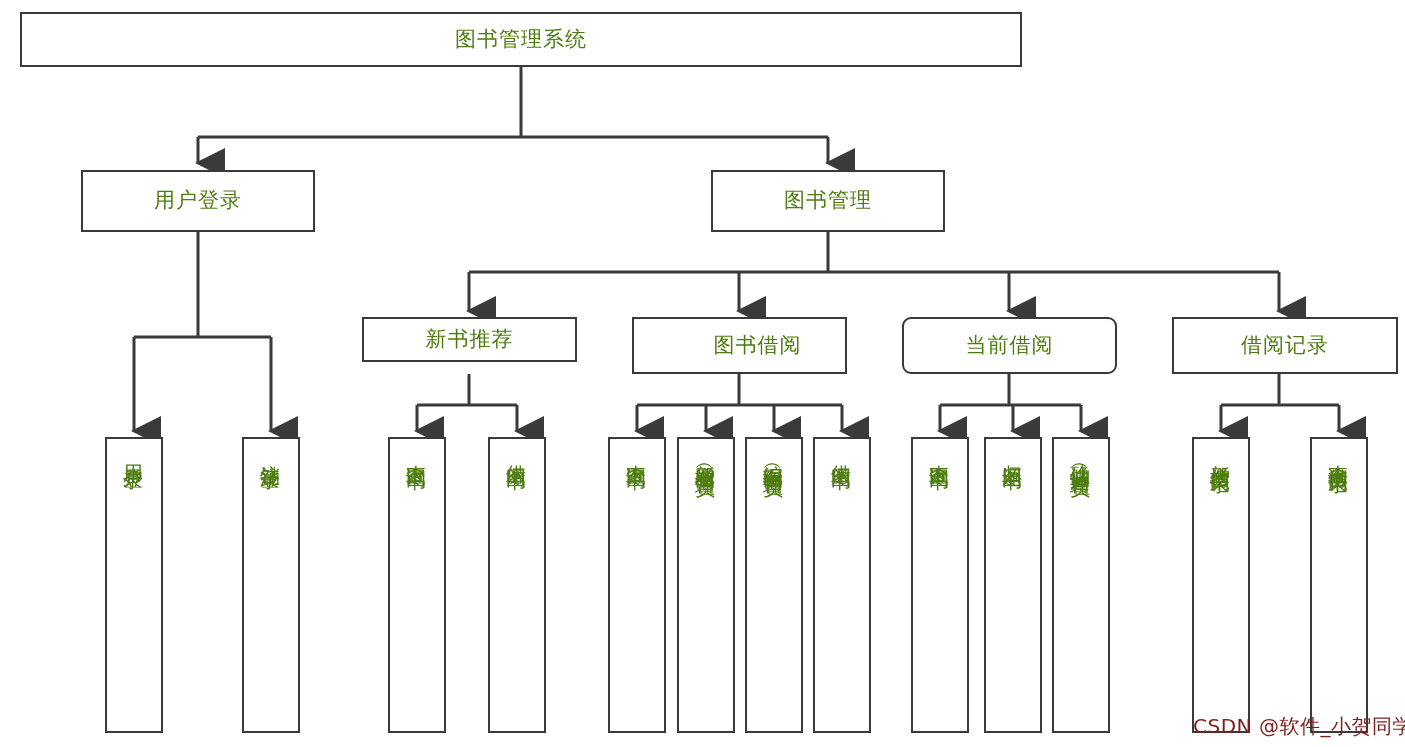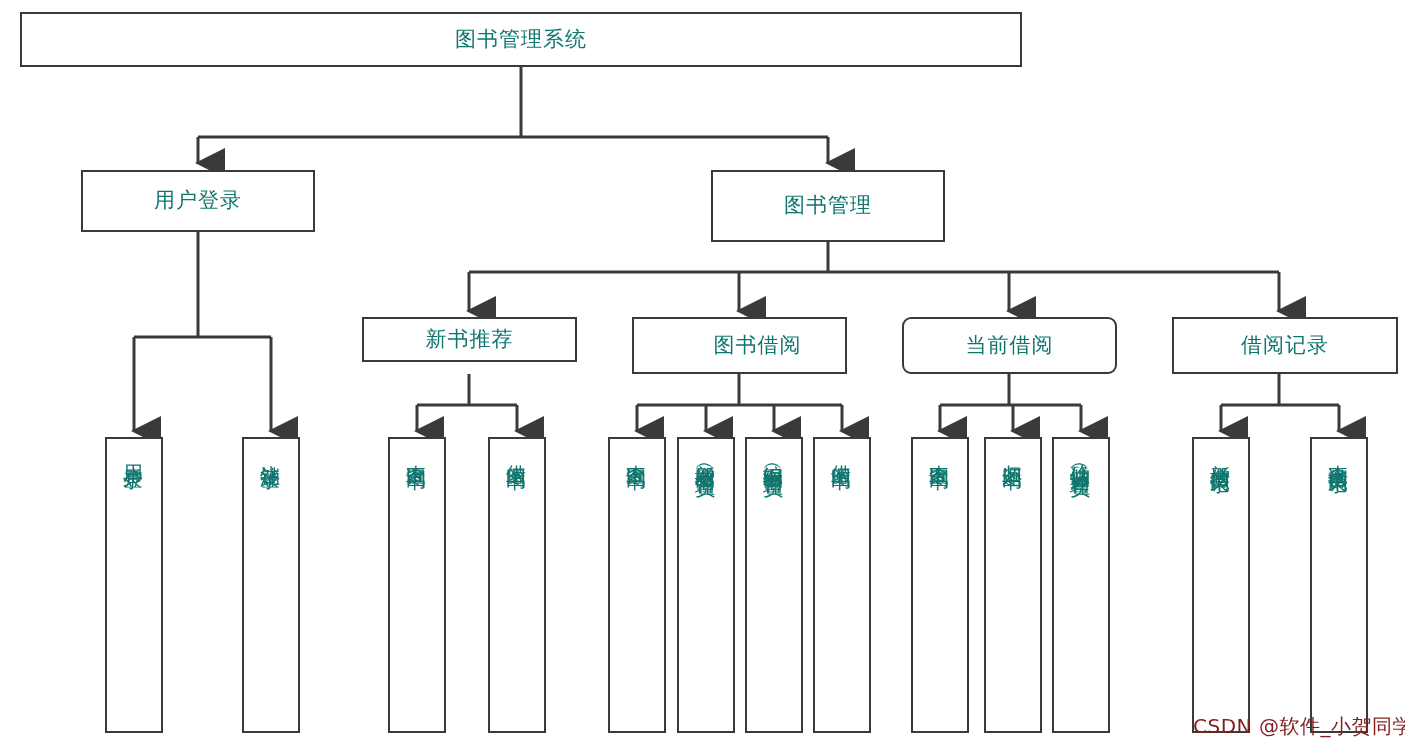--- a/index.html
+++ b/index.html
@@ -26,21 +26,21 @@
     pointer-events: none;
   }
   .node {
     position: absolute;
     box-sizing: border-box;
     background: #ffffff;
     border: 2px solid #3a3a3a;
     display: flex;
     align-items: center;
     justify-content: center;
-    color: #0f766e;
+    color: #4d7c0f;
   }
   .node.horiz {
     font-size: 21px;
     letter-spacing: 1px;
     line-height: 1.2;
   }
   .node.vert {
     writing-mode: vertical-rl;
     text-orientation: upright;
     font-size: 20px;
@@ -120,21 +120,21 @@
     </g>
   </svg>
 
   <div class="node horiz" style="left: 20px; top: 12px; width: 1002px; height: 55px;">
     <span>图书管理系统</span>
   </div>
 
   <div class="node horiz" style="left: 81px; top: 170px; width: 234px; height: 62px;">
     <span>用户登录</span>
   </div>
-  <div class="node horiz" style="left: 711px; top: 170px; width: 234px; height: 72px;">
+  <div class="node horiz" style="left: 711px; top: 170px; width: 234px; height: 62px;">
     <span>图书管理</span>
   </div>
 
   <div class="node horiz" style="left: 362px; top: 317px; width: 215px; height: 45px;">
     <span>新书推荐</span>
   </div>
   <div class="node horiz" style="left: 632px; top: 317px; width: 215px; height: 57px; padding-left: 36px;">
     <span>图书借阅</span>
   </div>
   <div class="node horiz" style="left: 902px; top: 317px; width: 215px; height: 57px; border-radius: 9px;">

